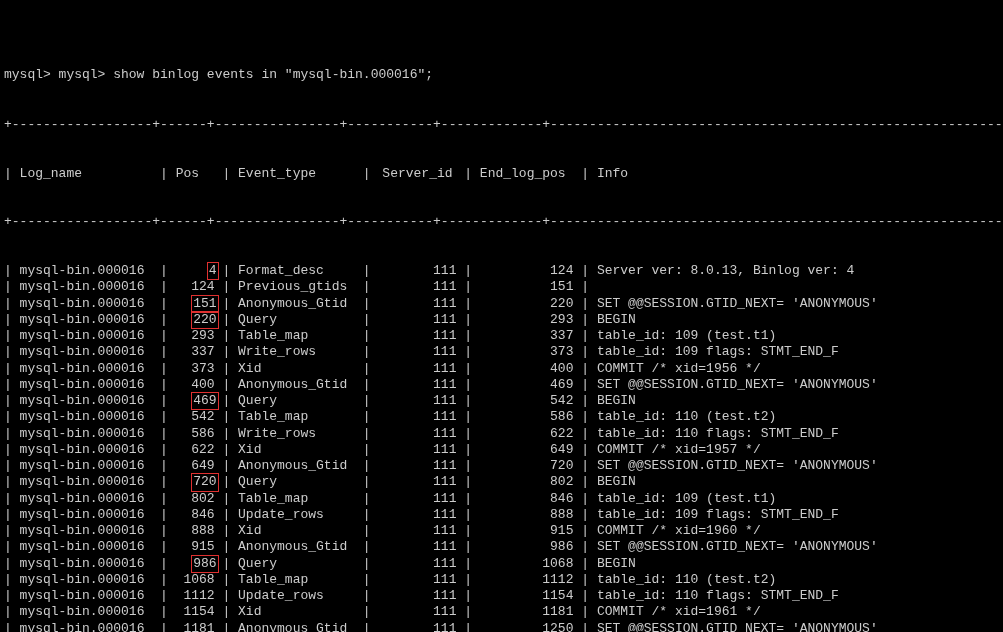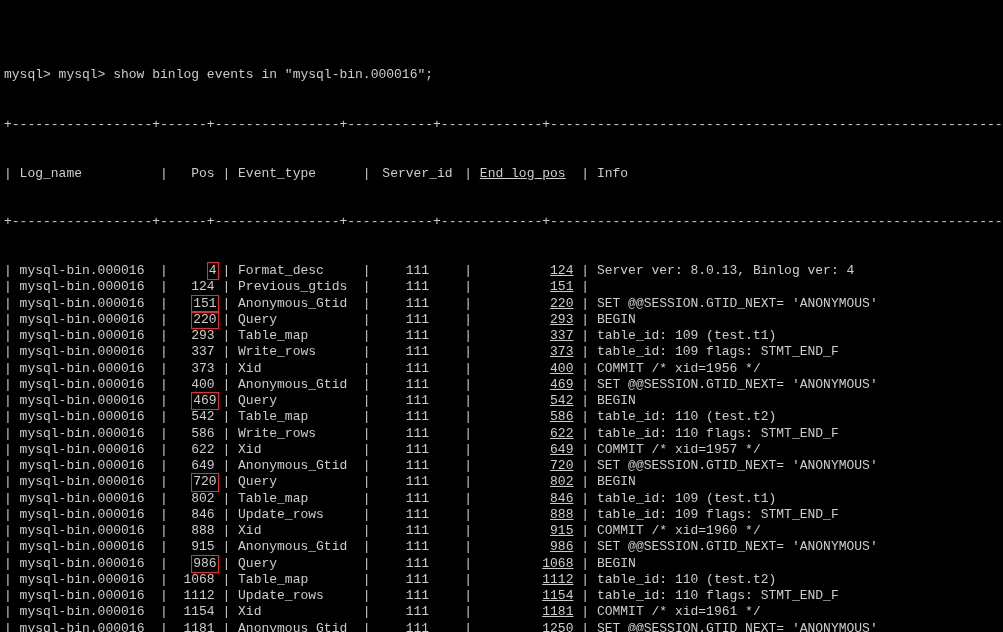--- a/index.html
+++ b/index.html
@@ -12,36 +12,36 @@
     padding: 2px 4px;
     white-space: pre;
     width: 1003px;
   }
   .prompt-line { margin-bottom: 1px; }
   .border-line { color: #ccc; }
   .row { display: flex; }
   .c-logname { width: 17ch; display: inline-block; }
   .c-pos { width: 5ch; display: inline-block; text-align: right; }
   .c-event { width: 15ch; display: inline-block; font-family: Liberation Mono, monospace; }
-  .c-server { width: 10ch; display: inline-block; text-align: center; }
-  .c-endpos { width: 12ch; display: inline-block; text-align: right; text-decoration: underline; }
+  .c-server { width: 10ch; display: inline-block; text-align: right; }
+  .c-endpos { width: 12ch; display: inline-block; text-align: right; }
   .c-info { display: inline-block; }
   .hl { border: 1px solid #e03030; padding: 0 1px; margin: -1px 0; display: inline-block; }
 </style>
 </head>
 <body>
 
 
 
 <div class="prompt-line">mysql&gt; mysql&gt; show binlog events in "mysql-bin.000016";</div>
 
 <div class="border-line">+------------------+------+----------------+-----------+-------------+----------------------------------------------------------------------+</div>
 
 <div class="row">
-<span>| </span><span class="c-logname">Log_name</span><span> | </span><span class="c-pos" style="text-align:right">Pos</span><span> | </span><span class="c-event">Event_type</span><span> | </span><span class="c-server" style="text-align:center">Server_id</span><span> | </span><span class="c-endpos" style="text-align:left">End_log_pos</span><span> | </span><span class="c-info">Info</span>
+<span>| </span><span class="c-logname">Log_name</span><span> | </span><span class="c-pos" style="text-align:left">Pos</span><span> | </span><span class="c-event">Event_type</span><span> | </span><span class="c-server" style="text-align:center">Server_id</span><span> | </span><span class="c-endpos" style="text-align:left">End_log_pos</span><span> | </span><span class="c-info">Info</span>
 </div>
 
 <div class="border-line">+------------------+------+----------------+-----------+-------------+----------------------------------------------------------------------+</div>
 
 <div id="rows-container"><div class="row"><span>| </span><span class="c-logname">mysql-bin.000016</span><span> | </span><span style="display:inline-block;width:5ch;text-align:right">    <span class="hl">4</span></span><span> | </span><span class="c-event">Format_desc</span><span> | </span><span class="c-server">111</span><span> | </span><span class="c-endpos">124</span><span> | </span><span class="c-info">Server ver: 8.0.13, Binlog ver: 4</span></div><div class="row"><span>| </span><span class="c-logname">mysql-bin.000016</span><span> | </span><span style="display:inline-block;width:5ch;text-align:right">  124</span><span> | </span><span class="c-event">Previous_gtids</span><span> | </span><span class="c-server">111</span><span> | </span><span class="c-endpos">151</span><span> | </span><span class="c-info"></span></div><div class="row"><span>| </span><span class="c-logname">mysql-bin.000016</span><span> | </span><span style="display:inline-block;width:5ch;text-align:right">  <span class="hl">151</span></span><span> | </span><span class="c-event">Anonymous_Gtid</span><span> | </span><span class="c-server">111</span><span> | </span><span class="c-endpos">220</span><span> | </span><span class="c-info">SET @@SESSION.GTID_NEXT= 'ANONYMOUS'</span></div><div class="row"><span>| </span><span class="c-logname">mysql-bin.000016</span><span> | </span><span style="display:inline-block;width:5ch;text-align:right">  <span class="hl">220</span></span><span> | </span><span class="c-event">Query</span><span> | </span><span class="c-server">111</span><span> | </span><span class="c-endpos">293</span><span> | </span><span class="c-info">BEGIN</span></div><div class="row"><span>| </span><span class="c-logname">mysql-bin.000016</span><span> | </span><span style="display:inline-block;width:5ch;text-align:right">  293</span><span> | </span><span class="c-event">Table_map</span><span> | </span><span class="c-server">111</span><span> | </span><span class="c-endpos">337</span><span> | </span><span class="c-info">table_id: 109 (test.t1)</span></div><div class="row"><span>| </span><span class="c-logname">mysql-bin.000016</span><span> | </span><span style="display:inline-block;width:5ch;text-align:right">  337</span><span> | </span><span class="c-event">Write_rows</span><span> | </span><span class="c-server">111</span><span> | </span><span class="c-endpos">373</span><span> | </span><span class="c-info">table_id: 109 flags: STMT_END_F</span></div><div class="row"><span>| </span><span class="c-logname">mysql-bin.000016</span><span> | </span><span style="display:inline-block;width:5ch;text-align:right">  373</span><span> | </span><span class="c-event">Xid</span><span> | </span><span class="c-server">111</span><span> | </span><span class="c-endpos">400</span><span> | </span><span class="c-info">COMMIT /* xid=1956 */</span></div><div class="row"><span>| </span><span class="c-logname">mysql-bin.000016</span><span> | </span><span style="display:inline-block;width:5ch;text-align:right">  400</span><span> | </span><span class="c-event">Anonymous_Gtid</span><span> | </span><span class="c-server">111</span><span> | </span><span class="c-endpos">469</span><span> | </span><span class="c-info">SET @@SESSION.GTID_NEXT= 'ANONYMOUS'</span></div><div class="row"><span>| </span><span class="c-logname">mysql-bin.000016</span><span> | </span><span style="display:inline-block;width:5ch;text-align:right">  <span class="hl">469</span></span><span> | </span><span class="c-event">Query</span><span> | </span><span class="c-server">111</span><span> | </span><span class="c-endpos">542</span><span> | </span><span class="c-info">BEGIN</span></div><div class="row"><span>| </span><span class="c-logname">mysql-bin.000016</span><span> | </span><span style="display:inline-block;width:5ch;text-align:right">  542</span><span> | </span><span class="c-event">Table_map</span><span> | </span><span class="c-server">111</span><span> | </span><span class="c-endpos">586</span><span> | </span><span class="c-info">table_id: 110 (test.t2)</span></div><div class="row"><span>| </span><span class="c-logname">mysql-bin.000016</span><span> | </span><span style="display:inline-block;width:5ch;text-align:right">  586</span><span> | </span><span class="c-event">Write_rows</span><span> | </span><span class="c-server">111</span><span> | </span><span class="c-endpos">622</span><span> | </span><span class="c-info">table_id: 110 flags: STMT_END_F</span></div><div class="row"><span>| </span><span class="c-logname">mysql-bin.000016</span><span> | </span><span style="display:inline-block;width:5ch;text-align:right">  622</span><span> | </span><span class="c-event">Xid</span><span> | </span><span class="c-server">111</span><span> | </span><span class="c-endpos">649</span><span> | </span><span class="c-info">COMMIT /* xid=1957 */</span></div><div class="row"><span>| </span><span class="c-logname">mysql-bin.000016</span><span> | </span><span style="display:inline-block;width:5ch;text-align:right">  649</span><span> | </span><span class="c-event">Anonymous_Gtid</span><span> | </span><span class="c-server">111</span><span> | </span><span class="c-endpos">720</span><span> | </span><span class="c-info">SET @@SESSION.GTID_NEXT= 'ANONYMOUS'</span></div><div class="row"><span>| </span><span class="c-logname">mysql-bin.000016</span><span> | </span><span style="display:inline-block;width:5ch;text-align:right">  <span class="hl">720</span></span><span> | </span><span class="c-event">Query</span><span> | </span><span class="c-server">111</span><span> | </span><span class="c-endpos">802</span><span> | </span><span class="c-info">BEGIN</span></div><div class="row"><span>| </span><span class="c-logname">mysql-bin.000016</span><span> | </span><span style="display:inline-block;width:5ch;text-align:right">  802</span><span> | </span><span class="c-event">Table_map</span><span> | </span><span class="c-server">111</span><span> | </span><span class="c-endpos">846</span><span> | </span><span class="c-info">table_id: 109 (test.t1)</span></div><div class="row"><span>| </span><span class="c-logname">mysql-bin.000016</span><span> | </span><span style="display:inline-block;width:5ch;text-align:right">  846</span><span> | </span><span class="c-event">Update_rows</span><span> | </span><span class="c-server">111</span><span> | </span><span class="c-endpos">888</span><span> | </span><span class="c-info">table_id: 109 flags: STMT_END_F</span></div><div class="row"><span>| </span><span class="c-logname">mysql-bin.000016</span><span> | </span><span style="display:inline-block;width:5ch;text-align:right">  888</span><span> | </span><span class="c-event">Xid</span><span> | </span><span class="c-server">111</span><span> | </span><span class="c-endpos">915</span><span> | </span><span class="c-info">COMMIT /* xid=1960 */</span></div><div class="row"><span>| </span><span class="c-logname">mysql-bin.000016</span><span> | </span><span style="display:inline-block;width:5ch;text-align:right">  915</span><span> | </span><span class="c-event">Anonymous_Gtid</span><span> | </span><span class="c-server">111</span><span> | </span><span class="c-endpos">986</span><span> | </span><span class="c-info">SET @@SESSION.GTID_NEXT= 'ANONYMOUS'</span></div><div class="row"><span>| </span><span class="c-logname">mysql-bin.000016</span><span> | </span><span style="display:inline-block;width:5ch;text-align:right">  <span class="hl">986</span></span><span> | </span><span class="c-event">Query</span><span> | </span><span class="c-server">111</span><span> | </span><span class="c-endpos">1068</span><span> | </span><span class="c-info">BEGIN</span></div><div class="row"><span>| </span><span class="c-logname">mysql-bin.000016</span><span> | </span><span style="display:inline-block;width:5ch;text-align:right"> 1068</span><span> | </span><span class="c-event">Table_map</span><span> | </span><span class="c-server">111</span><span> | </span><span class="c-endpos">1112</span><span> | </span><span class="c-info">table_id: 110 (test.t2)</span></div><div class="row"><span>| </span><span class="c-logname">mysql-bin.000016</span><span> | </span><span style="display:inline-block;width:5ch;text-align:right"> 1112</span><span> | </span><span class="c-event">Update_rows</span><span> | </span><span class="c-server">111</span><span> | </span><span class="c-endpos">1154</span><span> | </span><span class="c-info">table_id: 110 flags: STMT_END_F</span></div><div class="row"><span>| </span><span class="c-logname">mysql-bin.000016</span><span> | </span><span style="display:inline-block;width:5ch;text-align:right"> 1154</span><span> | </span><span class="c-event">Xid</span><span> | </span><span class="c-server">111</span><span> | </span><span class="c-endpos">1181</span><span> | </span><span class="c-info">COMMIT /* xid=1961 */</span></div><div class="row"><span>| </span><span class="c-logname">mysql-bin.000016</span><span> | </span><span style="display:inline-block;width:5ch;text-align:right"> 1181</span><span> | </span><span class="c-event">Anonymous_Gtid</span><span> | </span><span class="c-server">111</span><span> | </span><span class="c-endpos">1250</span><span> | </span><span class="c-info">SET @@SESSION.GTID_NEXT= 'ANONYMOUS'</span></div></div>
 
 
 
 
 

